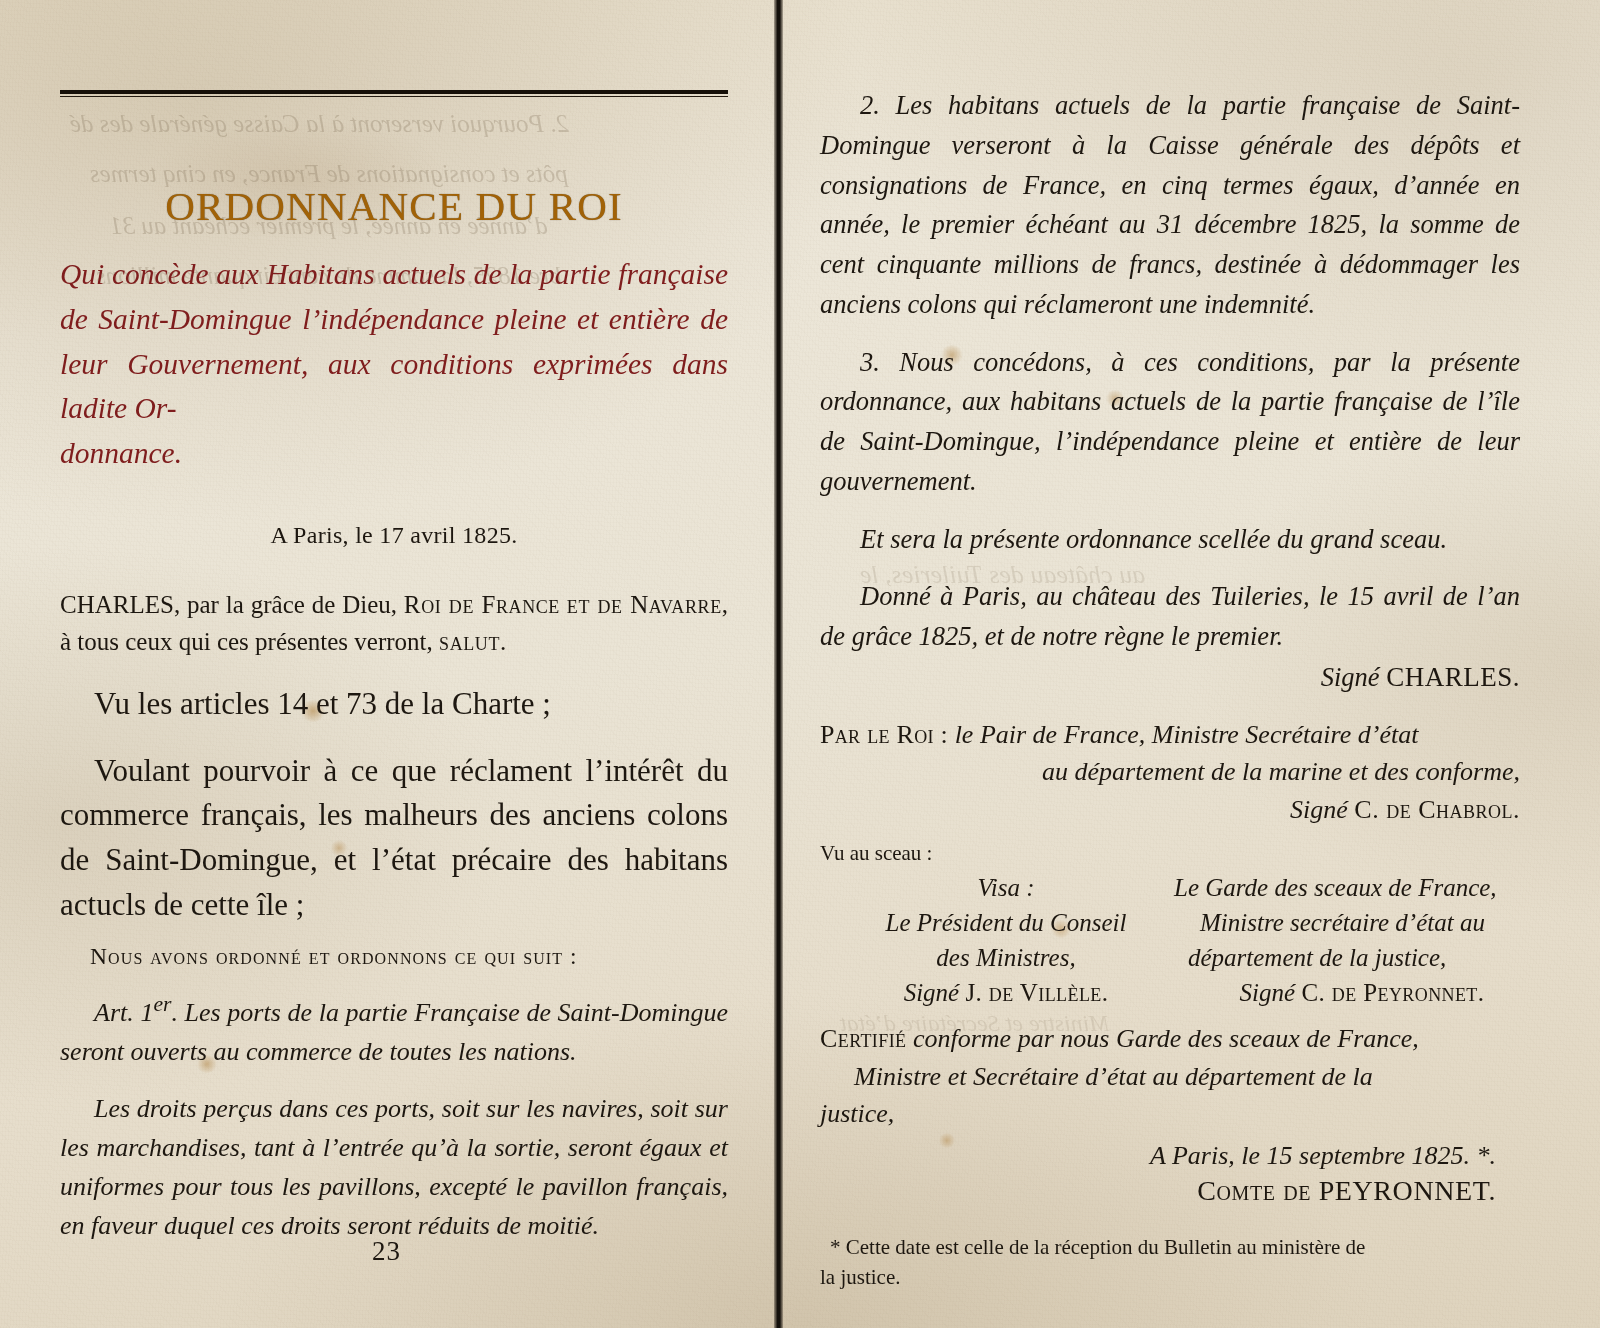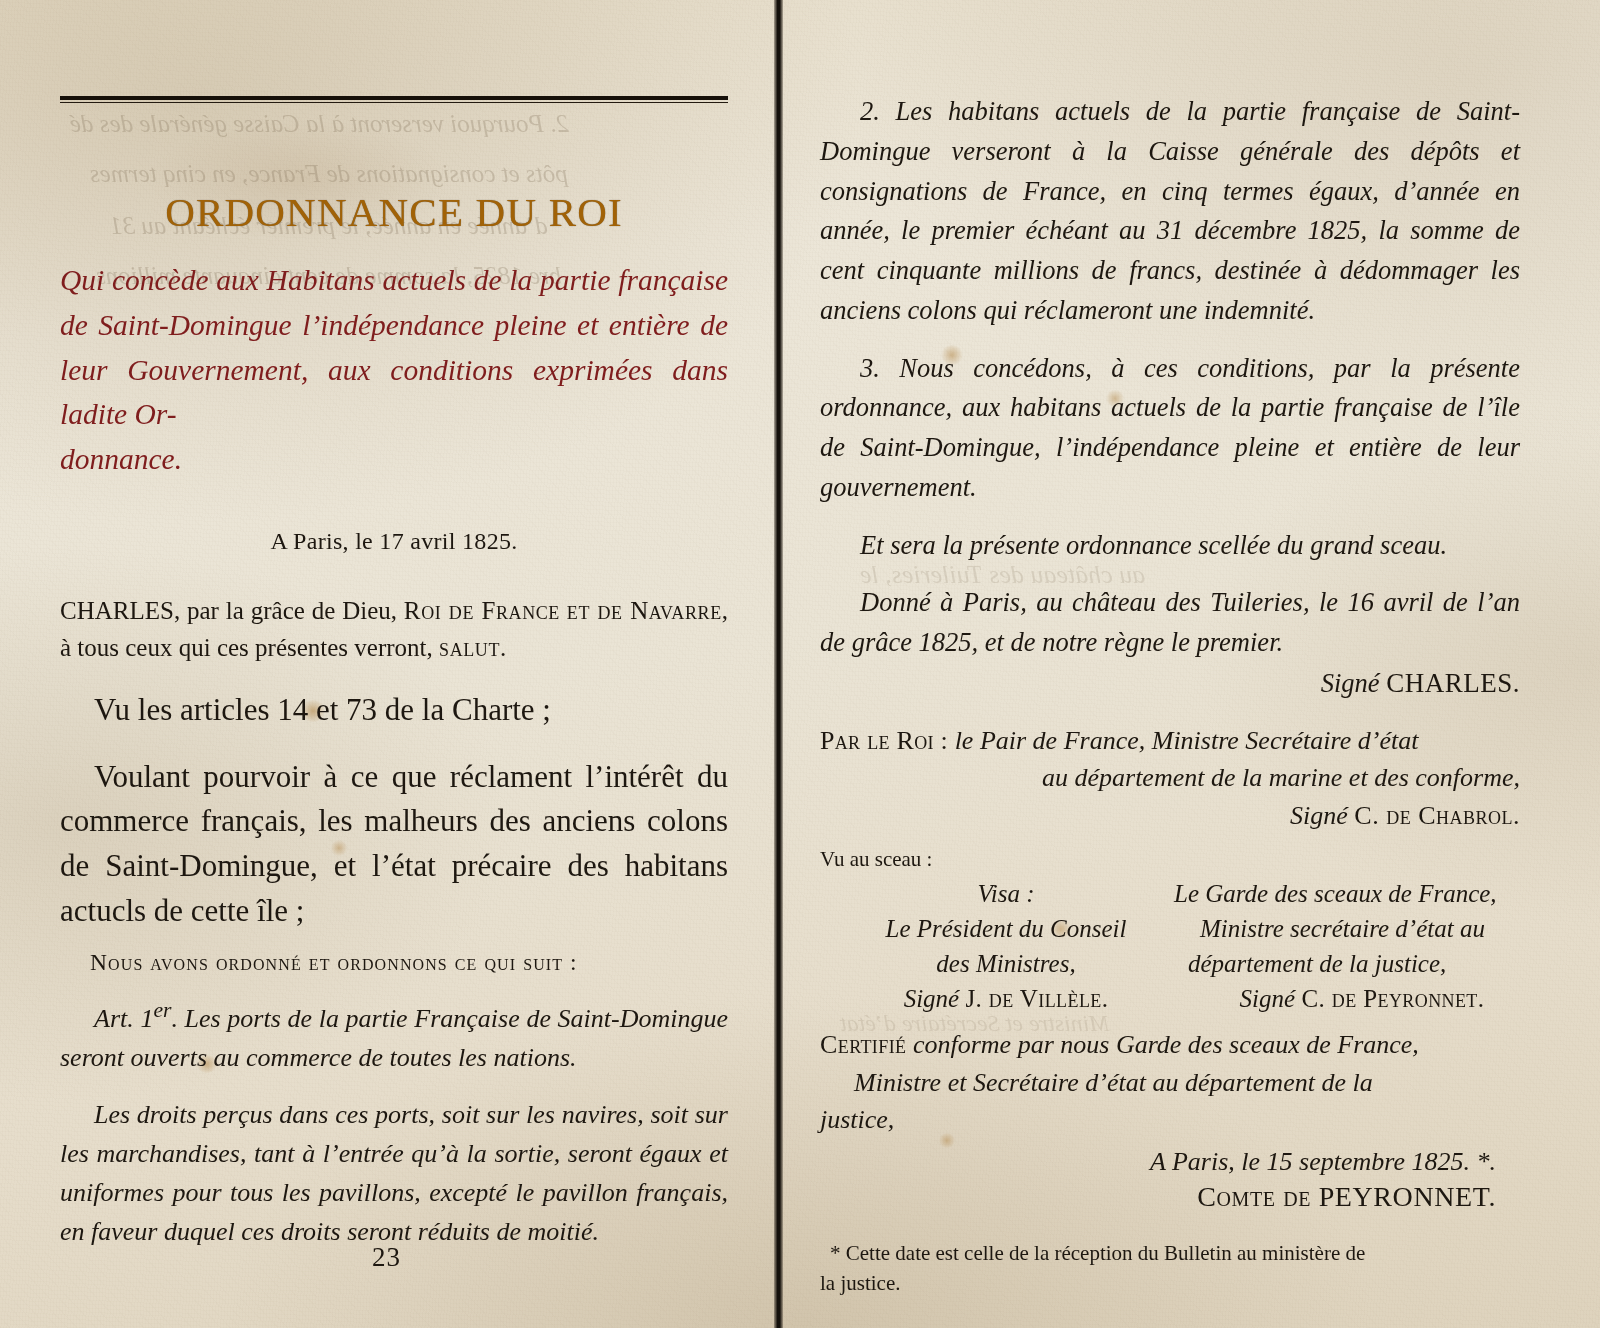--- a/index.html
+++ b/index.html
@@ -50,21 +50,21 @@
     color: #6d5b42;
     opacity: .23;
     font-style: italic;
     transform: scaleX(-1);
     white-space: nowrap;
     font-family: "Liberation Serif", serif;
     pointer-events: none;
   }
 
   
-  .leaf { position: absolute; top: 10px; height: 1004px; }
+  .leaf { position: absolute; top: 4px; height: 1004px; }
   #leaf-left  { left: 0;    width: 778px; }
   #leaf-right { left: 786px; width: 814px; }
 
   #gutter {
     position: absolute;
     left: 774px; top: 0;
     width: 9px; height: 1328px;
     background: linear-gradient(90deg, #9e9customcolor 0%, #000 0%);
     background: linear-gradient(90deg, rgba(60,50,38,.35) 0%, #14100b 38%, #14100b 66%, rgba(60,50,38,.3) 100%);
     z-index: 6;
@@ -316,21 +316,21 @@
   <div class="leaf" id="leaf-right">
 
     <div class="col" style="left:34px; top:82px; width:700px;">
 
       <p class="art"><span>2.</span> <span>Les habitans actuels de la partie française de Saint-Domingue verseront à la Caisse générale des dépôts et consignations de France, en cinq termes égaux, d’année en année, le premier échéant au 31 décembre 1825, la somme de cent cinquante millions de francs, destinée à dédommager les anciens colons qui réclameront une indemnité.</span></p>
 
       <p class="art"><span>3.</span> <span>Nous concédons, à ces conditions, par la présente ordonnance, aux habitans actuels de la partie française de l’île de Saint-Domingue, l’indépendance pleine et entière de leur gouvernement.</span></p>
 
       <p class="art">Et sera la présente ordonnance scellée du grand sceau.</p>
 
-      <p class="art"><span>Donné à Paris, au château des Tuileries, le 16 avril de l’an de grâce 1825, et de notre règne le premier.</span><span class="signed-right"><span>Signé </span><span class="name">CHARLES.</span></span></p>
+      <p class="art"><span>Donné à Paris, au château des Tuileries, le 15 avril de l’an de grâce 1825, et de notre règne le premier.</span><span class="signed-right"><span>Signé </span><span class="name">CHARLES.</span></span></p>
 
       <p class="par-le-roi"><span class="lead">Par le Roi :</span><span class="it"> le Pair de France, Ministre Secrétaire d’état</span><span class="l2">au département de la marine et des conforme,</span><span class="l3"><span class="sg">Signé </span><span class="nm">C. de Chabrol.</span></span></p>
 
       <p class="vuausceau-head">Vu au sceau :</p>
 
       <div class="seal-cols">
 
         <div class="seal-col right">
           <span class="l1">Visa :</span>
           <span class="l2">Le Président du Conseil</span>

